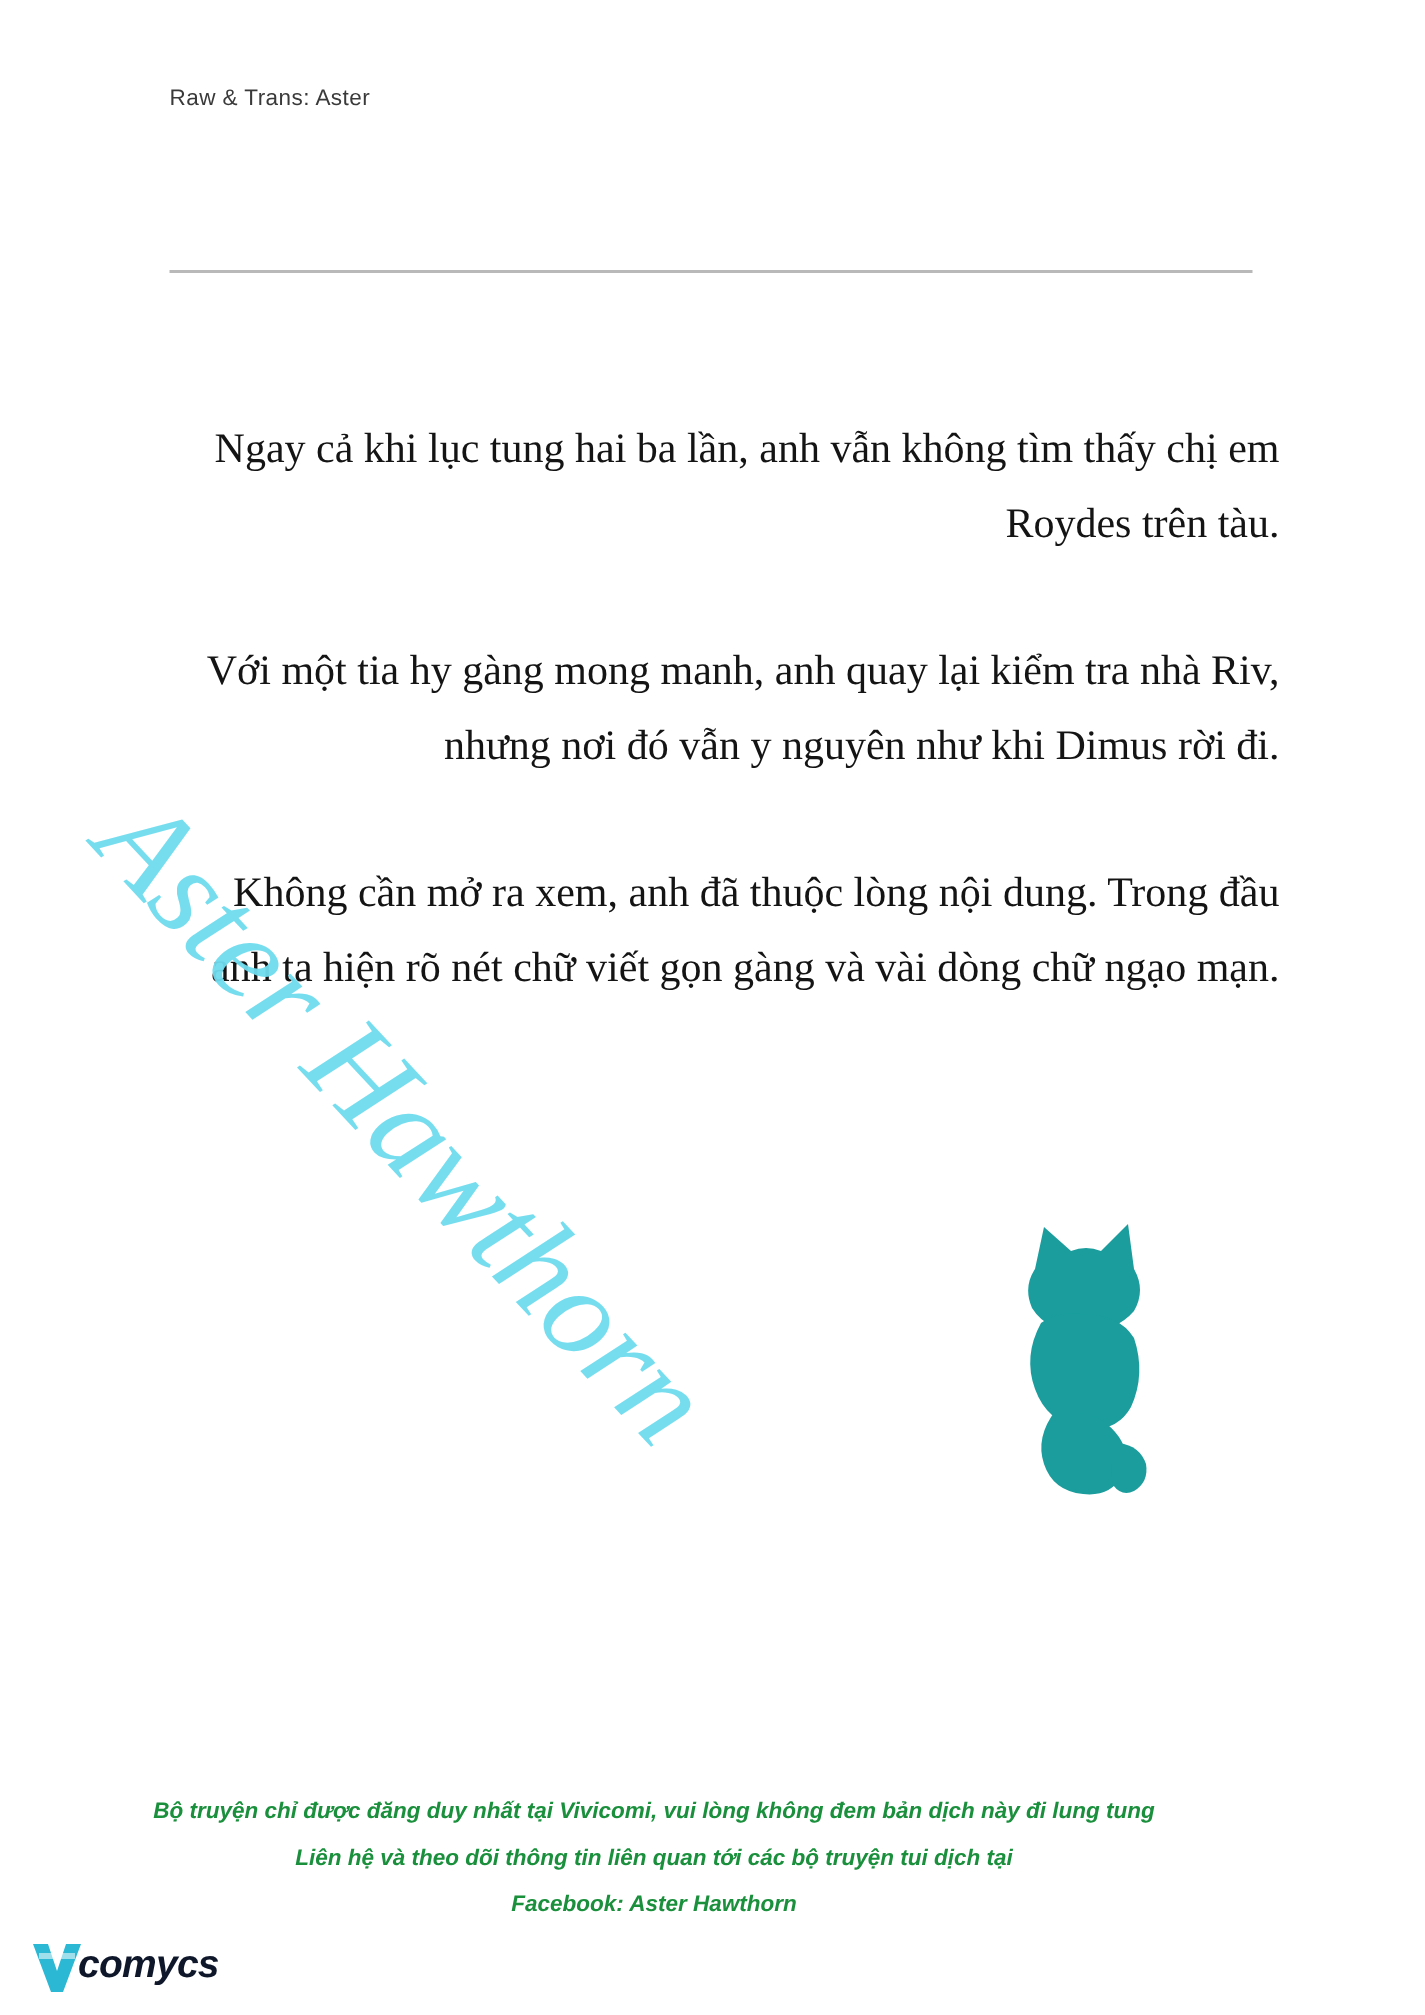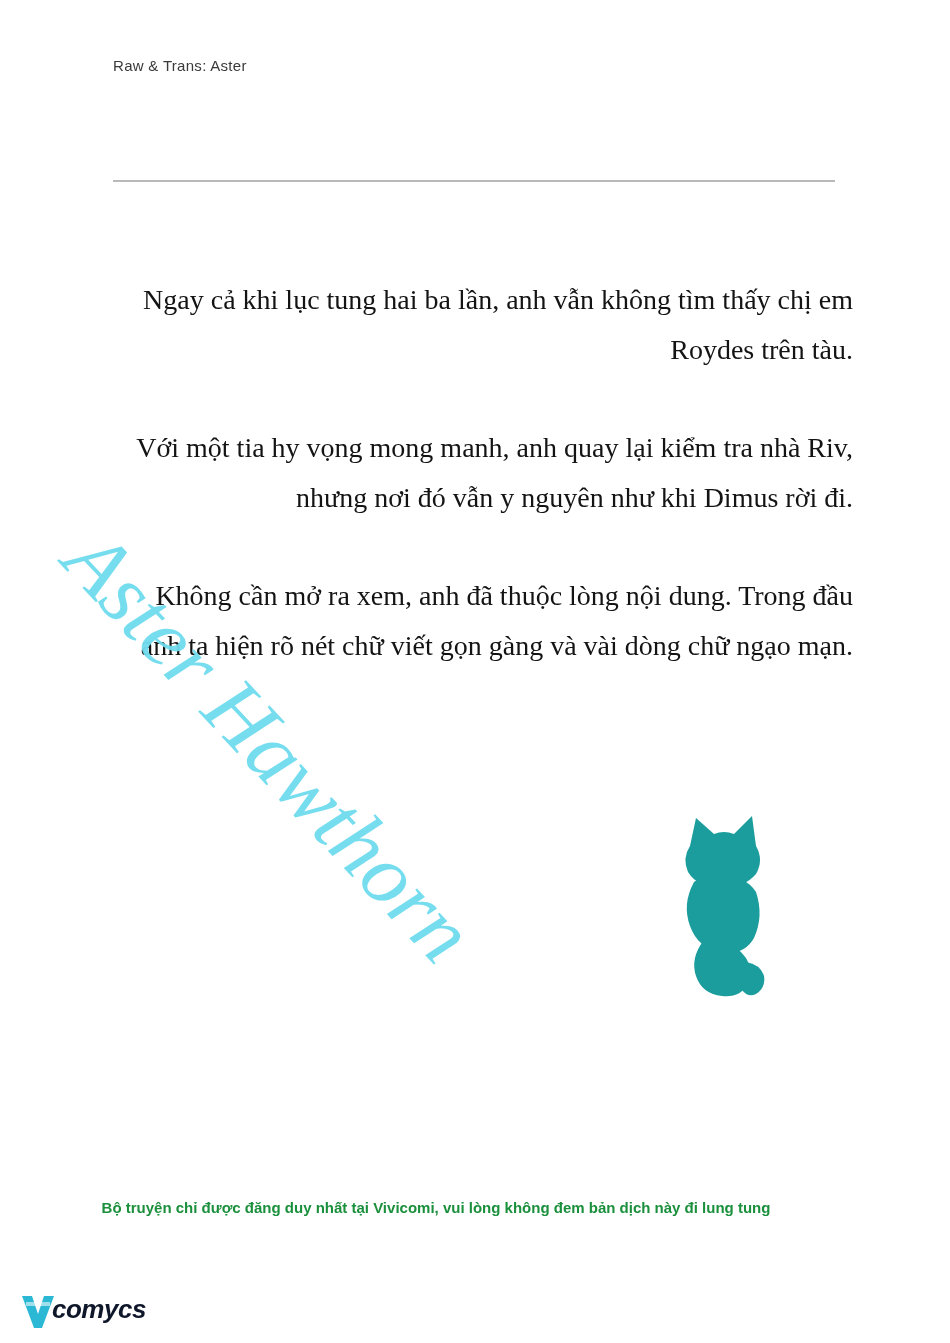--- a/index.html
+++ b/index.html
@@ -89,20 +89,21 @@
   .footer {
     position: absolute;
     left: 0;
     right: 0;
     top: 1192px;
     text-align: center;
   }
   .footer-line {
     font-family: "Liberation Sans", sans-serif;
     font-weight: bold;
+    font-style: italic;
     font-size: 15px;
     color: #1a8f3c;
     line-height: 31px;
   }
 
   .logo {
     position: absolute;
     left: 18px;
     top: 1292px;
     width: 132px;
@@ -124,21 +125,21 @@
 <body>
 
 <div class="page">
 
   <div class="header-note">Raw &amp; Trans: Aster</div>
 
   <div class="rule"></div>
 
   <div class="body-text">
     <p class="para">Ngay cả khi lục tung hai ba lần, anh vẫn không tìm thấy chị em Roydes trên tàu.</p>
-    <p class="para">Với một tia hy vọng mong manh, anh quay lại kiểm tra nhà Riv, nhưng nơi đó vẫn y nguyên như khi Dimus rời đi.</p>
+    <p class="para">Với một tia hy gàng mong manh, anh quay lại kiểm tra nhà Riv, nhưng nơi đó vẫn y nguyên như khi Dimus rời đi.</p>
     <p class="para">Không cần mở ra xem, anh đã thuộc lòng nội dung. Trong đầu anh ta hiện rõ nét chữ viết gọn gàng và vài dòng chữ ngạo mạn.</p>
   </div>
 
   <div class="watermark">
     <span>Aster Hawthorn</span>
   </div>
 
   <div class="cat-mark">
     <svg width="120" height="190" viewBox="0 0 120 190" xmlns="http://www.w3.org/2000/svg">
       <g fill="#1b9d9d">
@@ -149,20 +150,22 @@
 
         <path d="M44 128 Q30 146 36 164 Q42 182 62 184 Q80 186 88 172 Q94 158 86 146 Q76 132 60 130 Z"></path>
 
         <path d="M86 150 Q100 152 104 164 Q106 176 96 182 Q88 186 82 178 Q78 166 86 150 Z"></path>
       </g>
     </svg>
   </div>
 
   <div class="footer">
     <div class="footer-line">Bộ truyện chỉ được đăng duy nhất tại Vivicomi, vui lòng không đem bản dịch này đi lung tung</div>
+    <div class="footer-line">Liên hệ và theo dõi thông tin liên quan tới các bộ truyện tui dịch tại</div>
+    <div class="footer-line">Facebook: Aster Hawthorn</div>
   </div>
 
   <div class="logo">
     <svg width="40" height="40" viewBox="0 0 40 40" xmlns="http://www.w3.org/2000/svg">
       <path d="M4 4 L14 4 L20 22 L26 4 L36 4 L24 36 L16 36 Z" fill="#2bb8d4"></path>
       <path d="M8 10 L32 10 L32 14 L8 14 Z" fill="#ffffff" opacity="0.55"></path>
     </svg>
     <span class="logo-text">comycs</span>
   </div>
 

